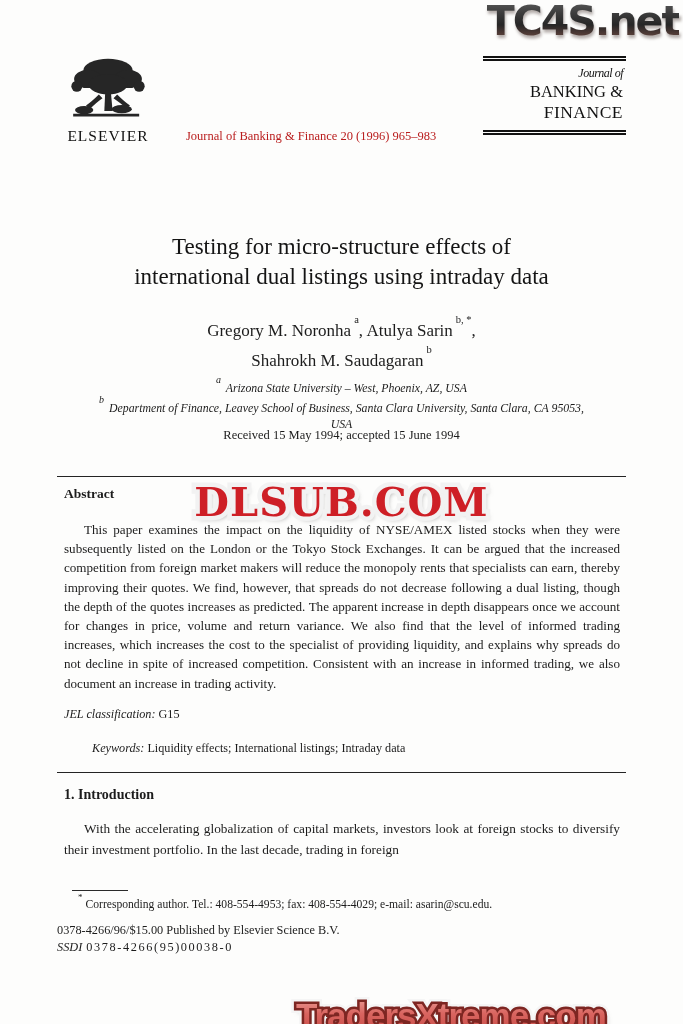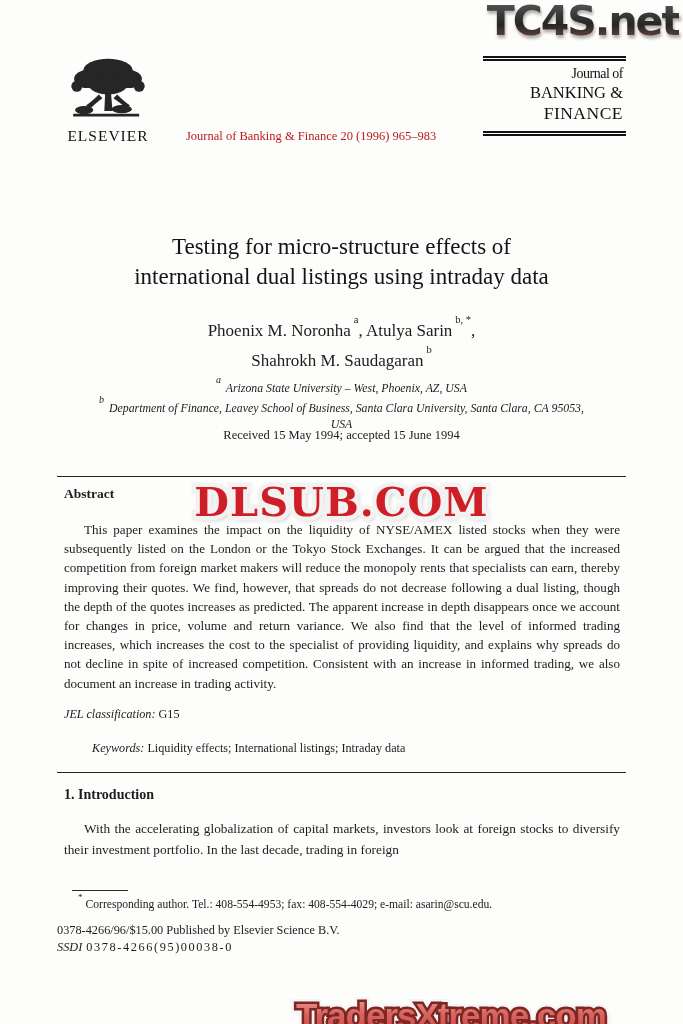--- a/index.html
+++ b/index.html
@@ -41,21 +41,21 @@
 
   
   .elsevier { position:absolute; left:60px; top:56px; width:96px; text-align:center; }
   .elsevier-name { font-size:15.5px; letter-spacing:1px; margin-top:1px; color:#111; }
 
   .citation { position:absolute; left:186px; top:129px; font-size:12.5px; color:#b91c1c; }
 
   .journal-box { position:absolute; left:483px; top:56px; width:140px;
                  border-top:5px double #121212; border-bottom:5px double #121212;
                  padding:5px 3px 7px 0; text-align:right; color:#111; }
-  .jl1 { font-size:14px; letter-spacing:-0.5px; }
+  .jl1 { font-size:12px; letter-spacing:-0.5px;font-style:italic; }
   .jl2 { font-size:16.5px; margin-top:1px; }
   .jl3 { font-size:17.5px; letter-spacing:0.5px; }
 
   
   .title { position:absolute; left:30px; right:30px; top:232px; text-align:center;
            font-size:23px; line-height:30px; color:#141414; }
   .authors { position:absolute; left:30px; right:30px; top:313px; text-align:center;
              font-size:17px; line-height:25px; }
   sup.aff { font-size:10.5px; position:relative; top:-6px; margin-left:3px; }
   sup.aff2 { font-size:10px; position:relative; top:-4px; margin-right:2px; }
@@ -126,21 +126,21 @@
     <div class="jl3">FINANCE</div>
   </div>
 
   <div class="title">
     <div>Testing for micro-structure effects of</div>
     <div>international dual listings using intraday data</div>
   </div>
 
   <div class="authors">
     <div>
-      <span>Phoenix M. Noronha</span><sup class="aff">a</sup><span>, </span><span>Atulya Sarin</span><sup class="aff">b, *</sup><span>,</span>
+      <span>Gregory M. Noronha</span><sup class="aff">a</sup><span>, </span><span>Atulya Sarin</span><sup class="aff">b, *</sup><span>,</span>
     </div>
     <div>
       <span>Shahrokh M. Saudagaran</span><sup class="aff">b</sup>
     </div>
   </div>
 
   <div class="affils">
     <div><sup class="aff2">a</sup><span> Arizona State University – West, Phoenix, AZ, USA</span></div>
     <div><sup class="aff2">b</sup><span> Department of Finance, Leavey School of Business, Santa Clara University, Santa Clara, CA 95053,</span></div>
     <div><span>USA</span></div>

